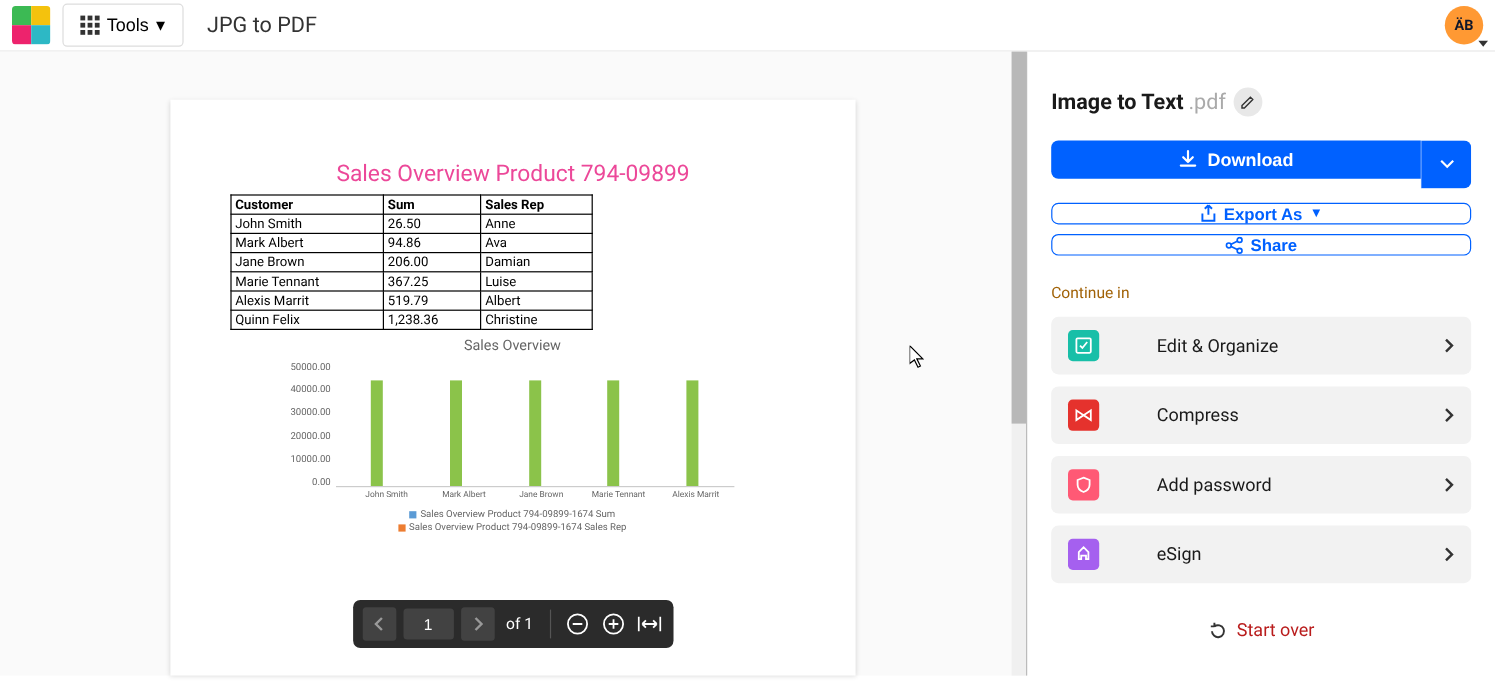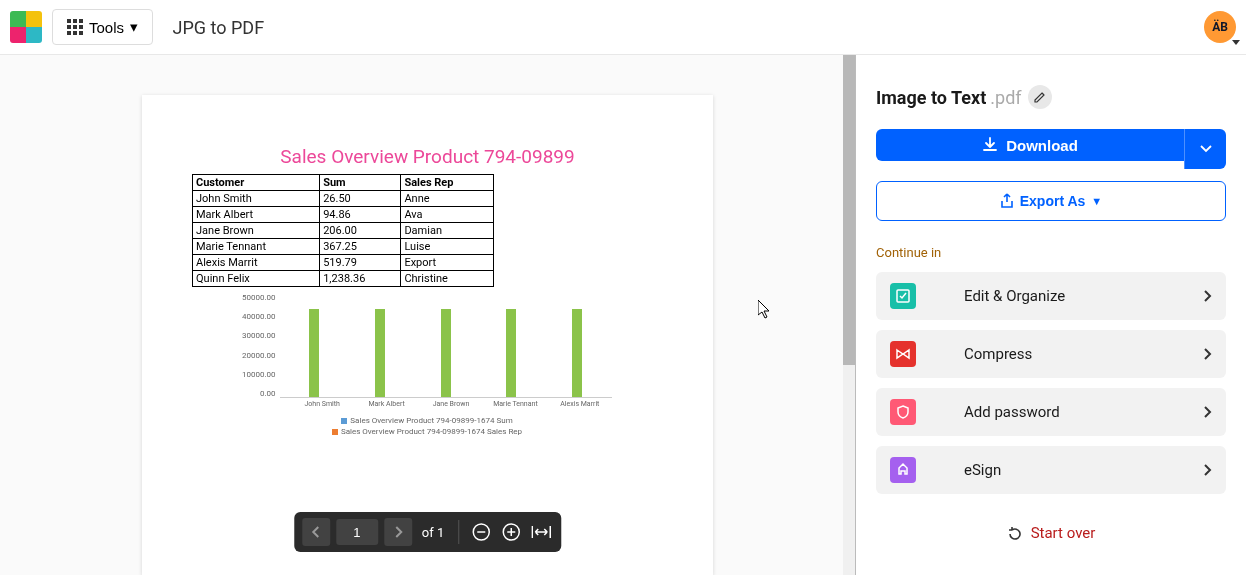--- a/index.html
+++ b/index.html
@@ -10,21 +10,21 @@
     body {
       font-family: -apple-system, BlinkMacSystemFont, "Segoe UI", Roboto, sans-serif;
       background: #fff;
       width: 1246px;
       height: 575px;
       overflow: hidden;
     }
     .header {
       display: flex;
       align-items: center;
-      height: 55px;
+      height: 43px;
       padding: 0 10px;
       border-bottom: 1px solid #e8e8e8;
       justify-content: space-between;
     }
     .header-left {
       display: flex;
       align-items: center;
       gap: 10px;
     }
     .logo {
@@ -335,20 +335,21 @@
       color: #fff;
       cursor: pointer;
       display: flex;
       align-items: center;
       justify-content: center;
     }
     .action-row {
       display: flex;
       gap: 8px;
       margin-bottom: 24px;
+      flex-direction: column;
     }
     .outline-btn {
       flex: 1;
       height: 40px;
       background: #fff;
       border: 1.5px solid #0061ff;
       border-radius: 6px;
       color: #0061ff;
       font-size: 14px;
       font-weight: bold;
@@ -470,30 +471,31 @@
               <td>Damian</td>
             </tr>
             <tr>
               <td>Marie Tennant</td>
               <td>367.25</td>
               <td>Luise</td>
             </tr>
             <tr>
               <td>Alexis Marrit</td>
               <td>519.79</td>
-              <td>Export</td>
+              <td>Albert</td>
             </tr>
             <tr>
               <td>Quinn Felix</td>
               <td>1,238.36</td>
               <td>Christine</td>
             </tr>
           </tbody>
       </table>
       <div class="chart-container">
+        <div class="chart-title">Sales Overview</div>
         <div class="chart-body">
           <div class="y-axis" id="y-axis">
               <span>50000.00</span>
               <span>40000.00</span>
               <span>30000.00</span>
               <span>20000.00</span>
               <span>10000.00</span>
               <span>0.00</span>
             </div>
           <div class="plot-area" id="plot-area">
@@ -592,20 +594,30 @@
           </svg>
       </button>
     </div>
     <div class="action-row">
       <button class="outline-btn">
         <svg width="14" height="16" viewBox="0 0 14 16">
             <path d="M7 1 L7 9 M7 1 L4 4 M7 1 L10 4 M2 8 L2 14 L12 14 L12 8" stroke="#0061ff" stroke-width="1.6" fill="none"></path>
           </svg>
         <span>Export As</span>
         <span style="font-size:11px;">▼</span>
+      </button>
+      <button class="outline-btn">
+        <svg width="15" height="15" viewBox="0 0 15 15">
+            <circle cx="3" cy="7.5" r="2" stroke="#0061ff" stroke-width="1.4" fill="none"></circle>
+            <circle cx="12" cy="3" r="2" stroke="#0061ff" stroke-width="1.4" fill="none"></circle>
+            <circle cx="12" cy="12" r="2" stroke="#0061ff" stroke-width="1.4" fill="none"></circle>
+            <line x1="5" y1="6.5" x2="10" y2="4" stroke="#0061ff" stroke-width="1.4"></line>
+            <line x1="5" y1="8.5" x2="10" y2="11" stroke="#0061ff" stroke-width="1.4"></line>
+          </svg>
+        <span>Share</span>
       </button>
     </div>
     <div class="section-label">Continue in</div>
     <div id="continue-list">
         <div class="continue-item">
           <span class="ci-icon" style="background:#18bfa8">
             <svg width="16" height="16" viewBox="0 0 16 16">
               <rect x="2" y="2" width="12" height="12" rx="1" stroke="#fff" stroke-width="1.5" fill="none"></rect>
               <path d="M5 8 L7 10 L11 5" stroke="#fff" stroke-width="1.5" fill="none"></path>
             </svg>

